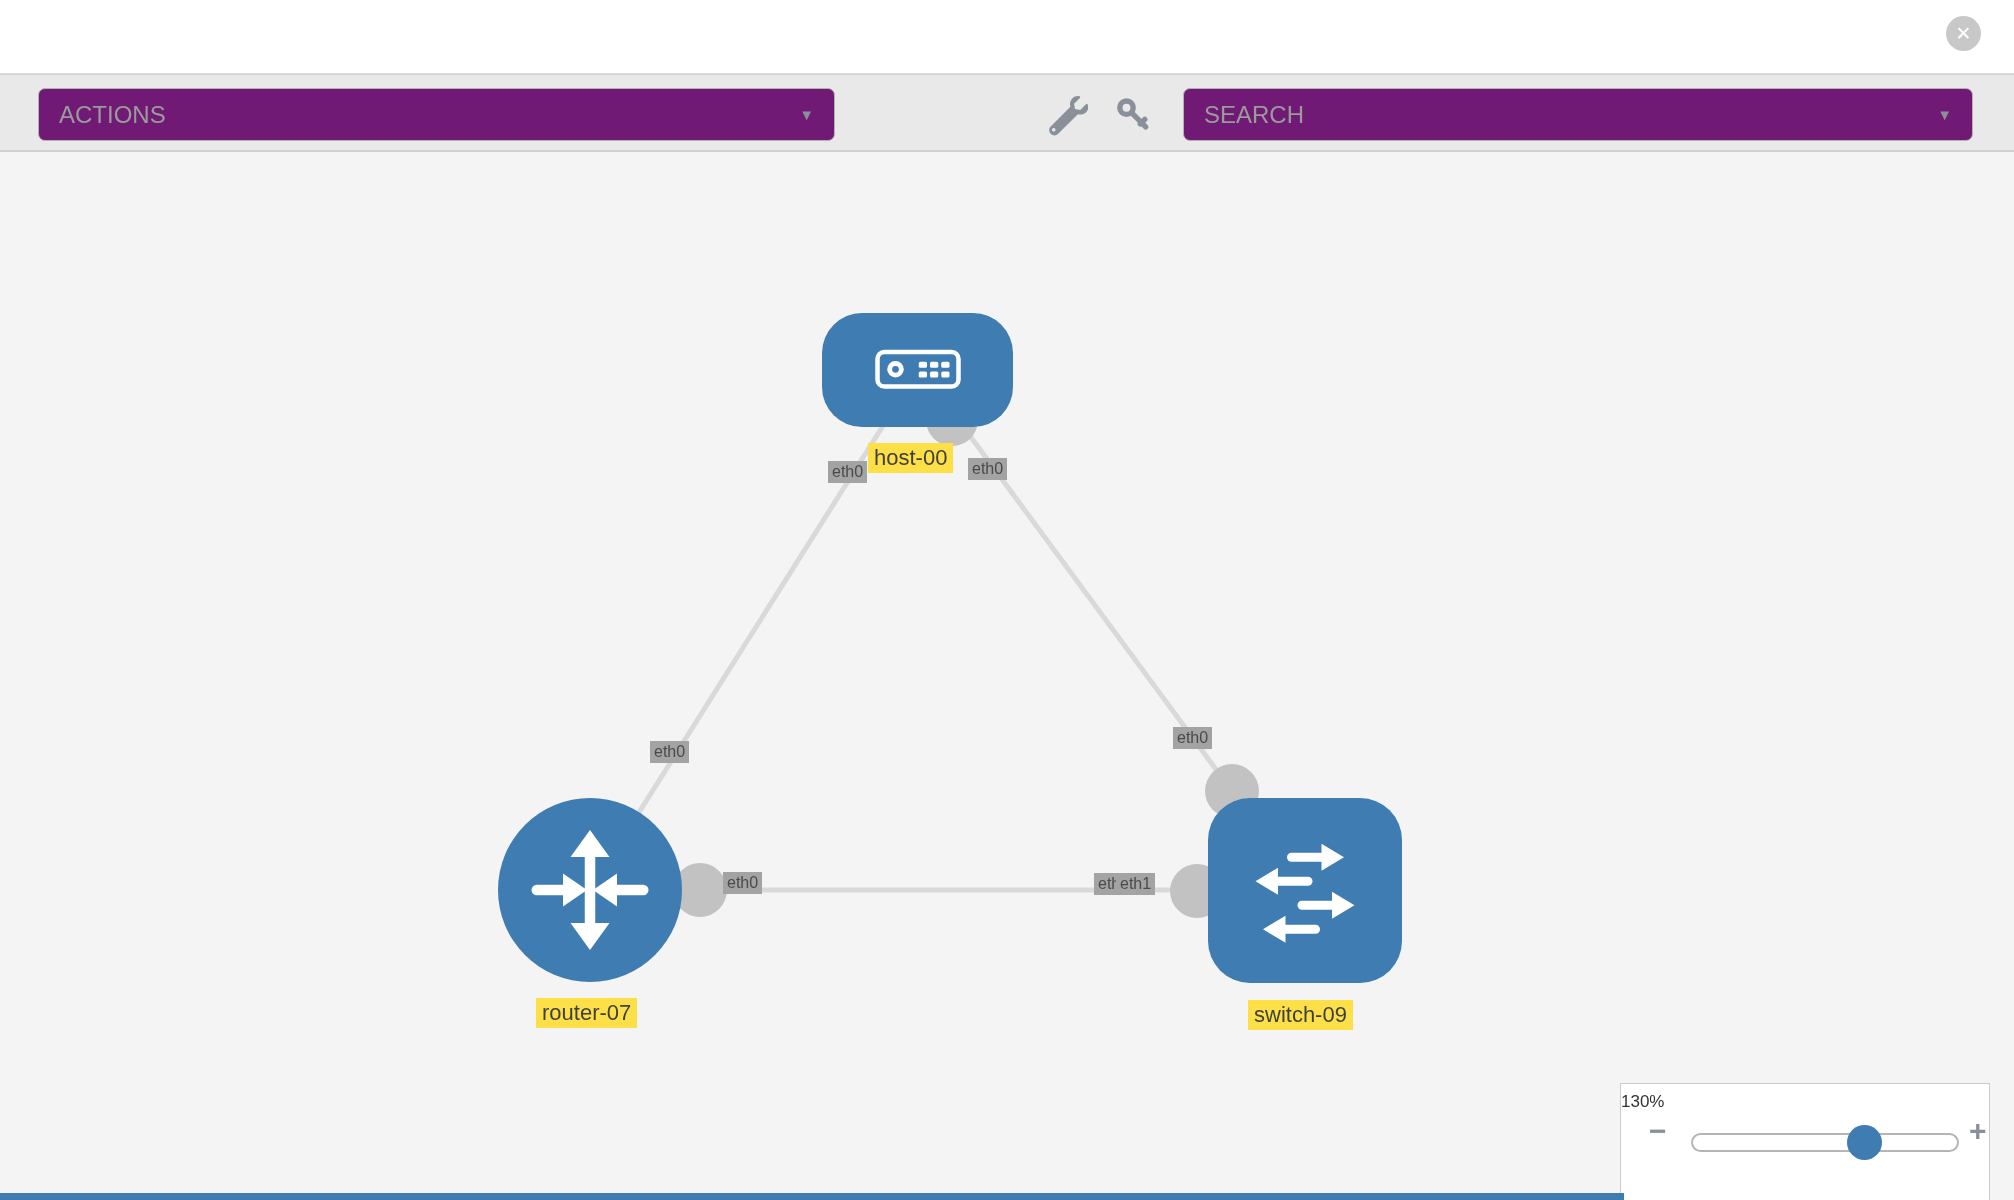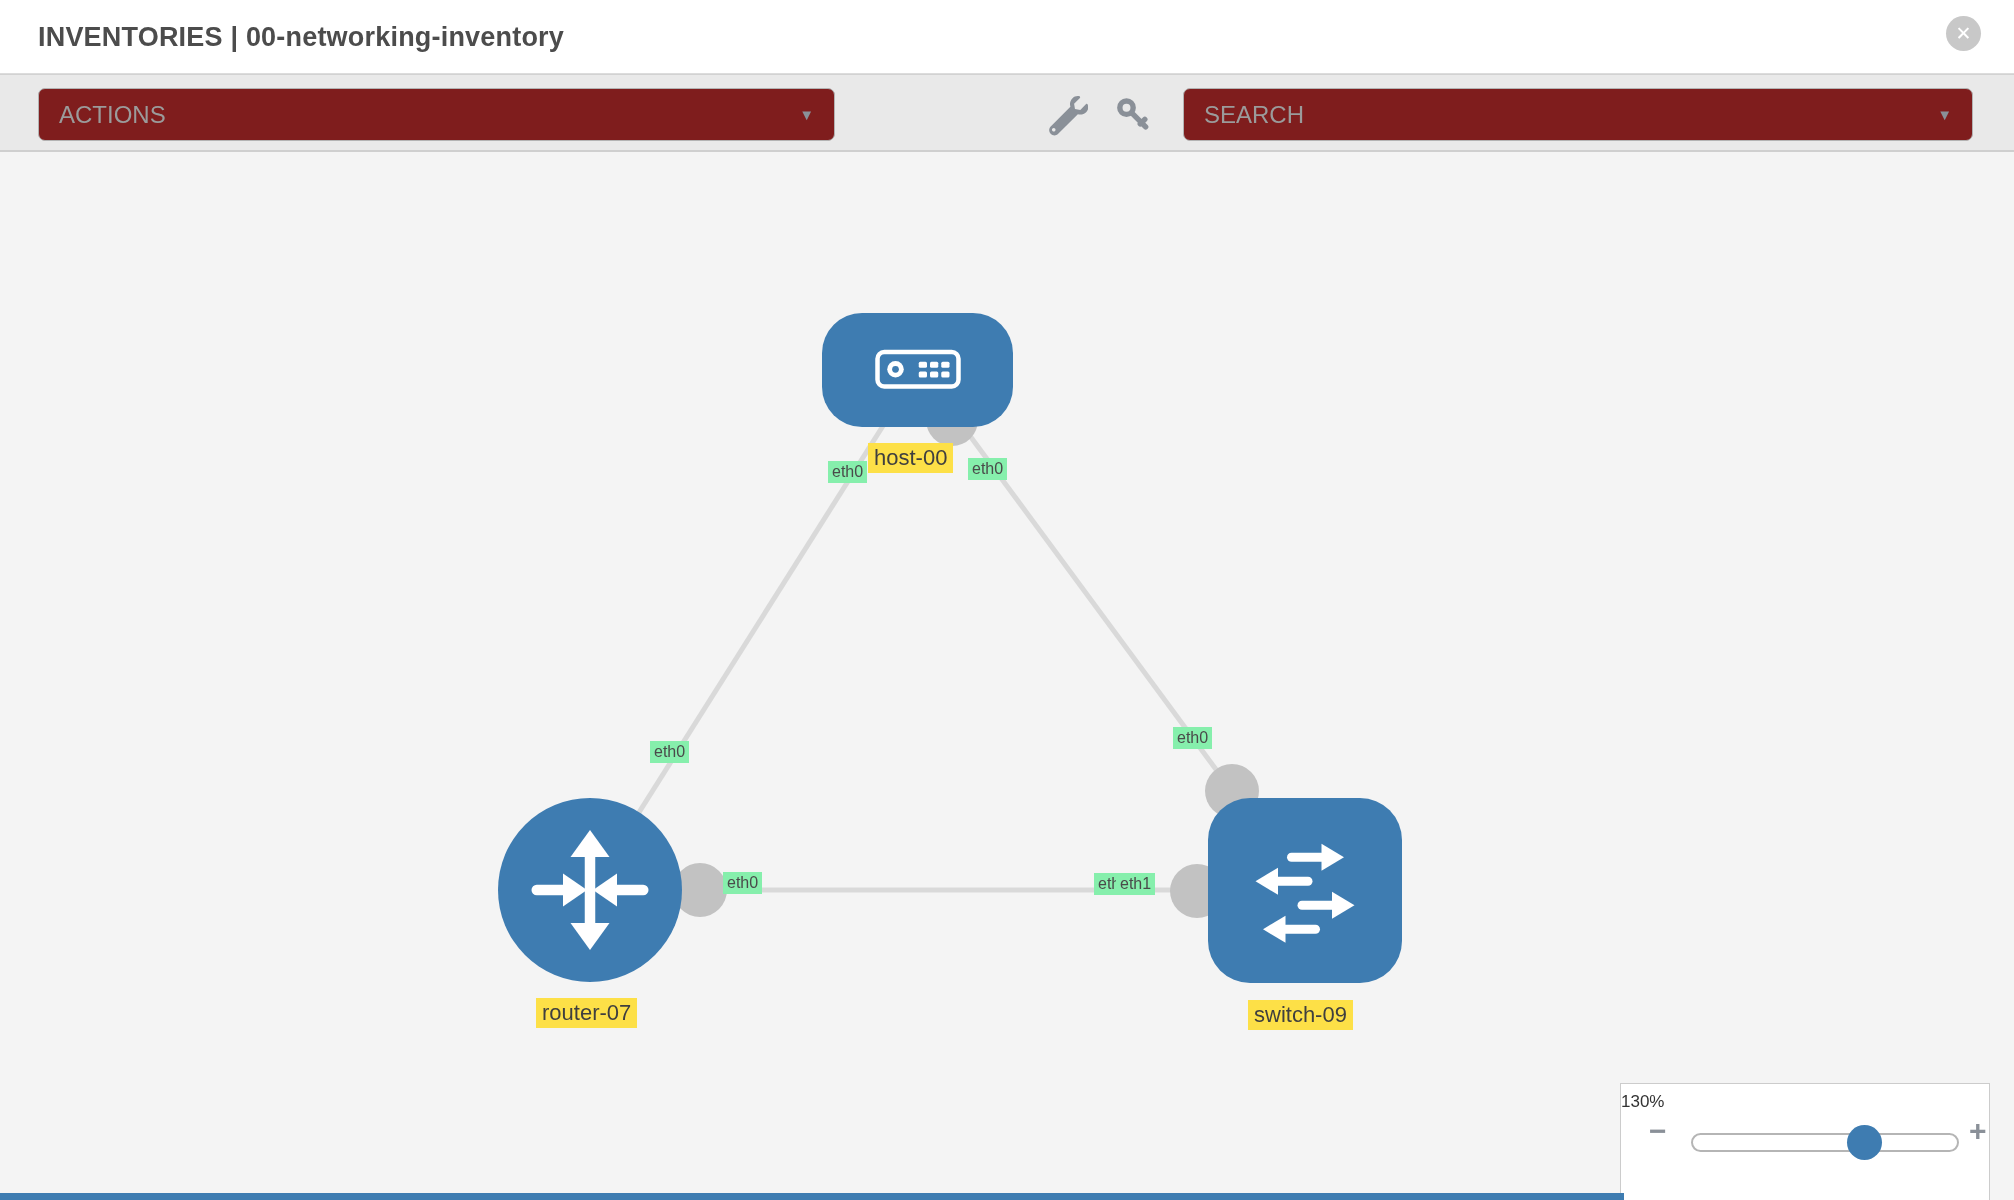--- a/index.html
+++ b/index.html
@@ -22,21 +22,21 @@
     background:#c8c8c8;color:#ffffff;font-size:19px;font-weight:bold;
     display:flex;align-items:center;justify-content:center;cursor:pointer;user-select:none;
   }
   
   .toolbar{
     position:absolute;left:0;top:74px;width:2014px;height:78px;
     background:#e9e9e9;border-top:1px solid #d2d2d2;border-bottom:2px solid #cfcfcf;
     box-sizing:border-box;
   }
   .dropdown{
-    position:absolute;top:13px;height:53px;background:#7f1d1d;
+    position:absolute;top:13px;height:53px;background:#701a75;
     border:1px solid #b3b3b3;border-radius:7px;box-sizing:border-box;
     display:flex;align-items:center;padding:0 20px;
     font-size:24px;color:#9b9b9b;cursor:pointer;
   }
   .dd-actions{left:38px;width:797px;}
   .dd-search{left:1183px;width:790px;}
   .caret{margin-left:auto;font-size:15px;color:#8a9098;}
   .tool-btn{position:absolute;top:21px;width:40px;height:40px;cursor:pointer;}
   .tool-wrench{left:1048px;}
   .tool-key{left:1114px;}
@@ -45,21 +45,21 @@
   .links-svg{position:absolute;left:0;top:0;}
   .node{position:absolute;display:flex;align-items:center;justify-content:center;}
   .node-host{left:822px;top:161px;width:191px;height:114px;border-radius:40px;background:#3e7cb1;}
   .node-router{left:498px;top:646px;width:184px;height:184px;border-radius:50%;background:#3e7cb1;}
   .node-switch{left:1208px;top:646px;width:194px;height:185px;border-radius:42px;background:#3e7cb1;}
   .nlabel{
     position:absolute;background:#fde047;color:#3f3f3f;font-size:22px;
     padding:2px 6px;white-space:nowrap;z-index:20;
   }
   .iflabel{
-    position:absolute;background:#86efac;color:#4a4a4a;font-size:16px;
+    position:absolute;background:#a3a3a3;color:#4a4a4a;font-size:16px;
     padding:2px 4px;white-space:nowrap;z-index:30;
   }
   .iflabel.front{z-index:31;}
   
   .zoom-panel{
     position:absolute;left:1620px;top:1083px;width:370px;height:130px;
     background:#ffffff;border:1px solid #cccccc;box-sizing:border-box;
   }
   .zoom-level{position:absolute;left:0;top:8px;width:100%;text-align:left;font-size:17px;color:#333333;}
   .zoom-minus,.zoom-plus{
@@ -75,21 +75,20 @@
   .zoom-thumb{
     position:absolute;left:226px;top:41px;width:35px;height:35px;border-radius:50%;
     background:#3e7cb1;cursor:grab;
   }
   .bottom-strip{position:absolute;left:0;top:1193px;width:1624px;height:7px;background:#3e7cb1;}
 </style>
 </head>
 <body>
 
 <div class="header">
-  <div class="page-title">INVENTORIES | 00-networking-inventory</div>
   <div class="close-btn">
     <span>✕</span>
   </div>
 </div>
 
 <div class="toolbar">
   <div class="dropdown dd-actions">
     <span>ACTIONS</span>
     <span class="caret">▼</span>
   </div>

